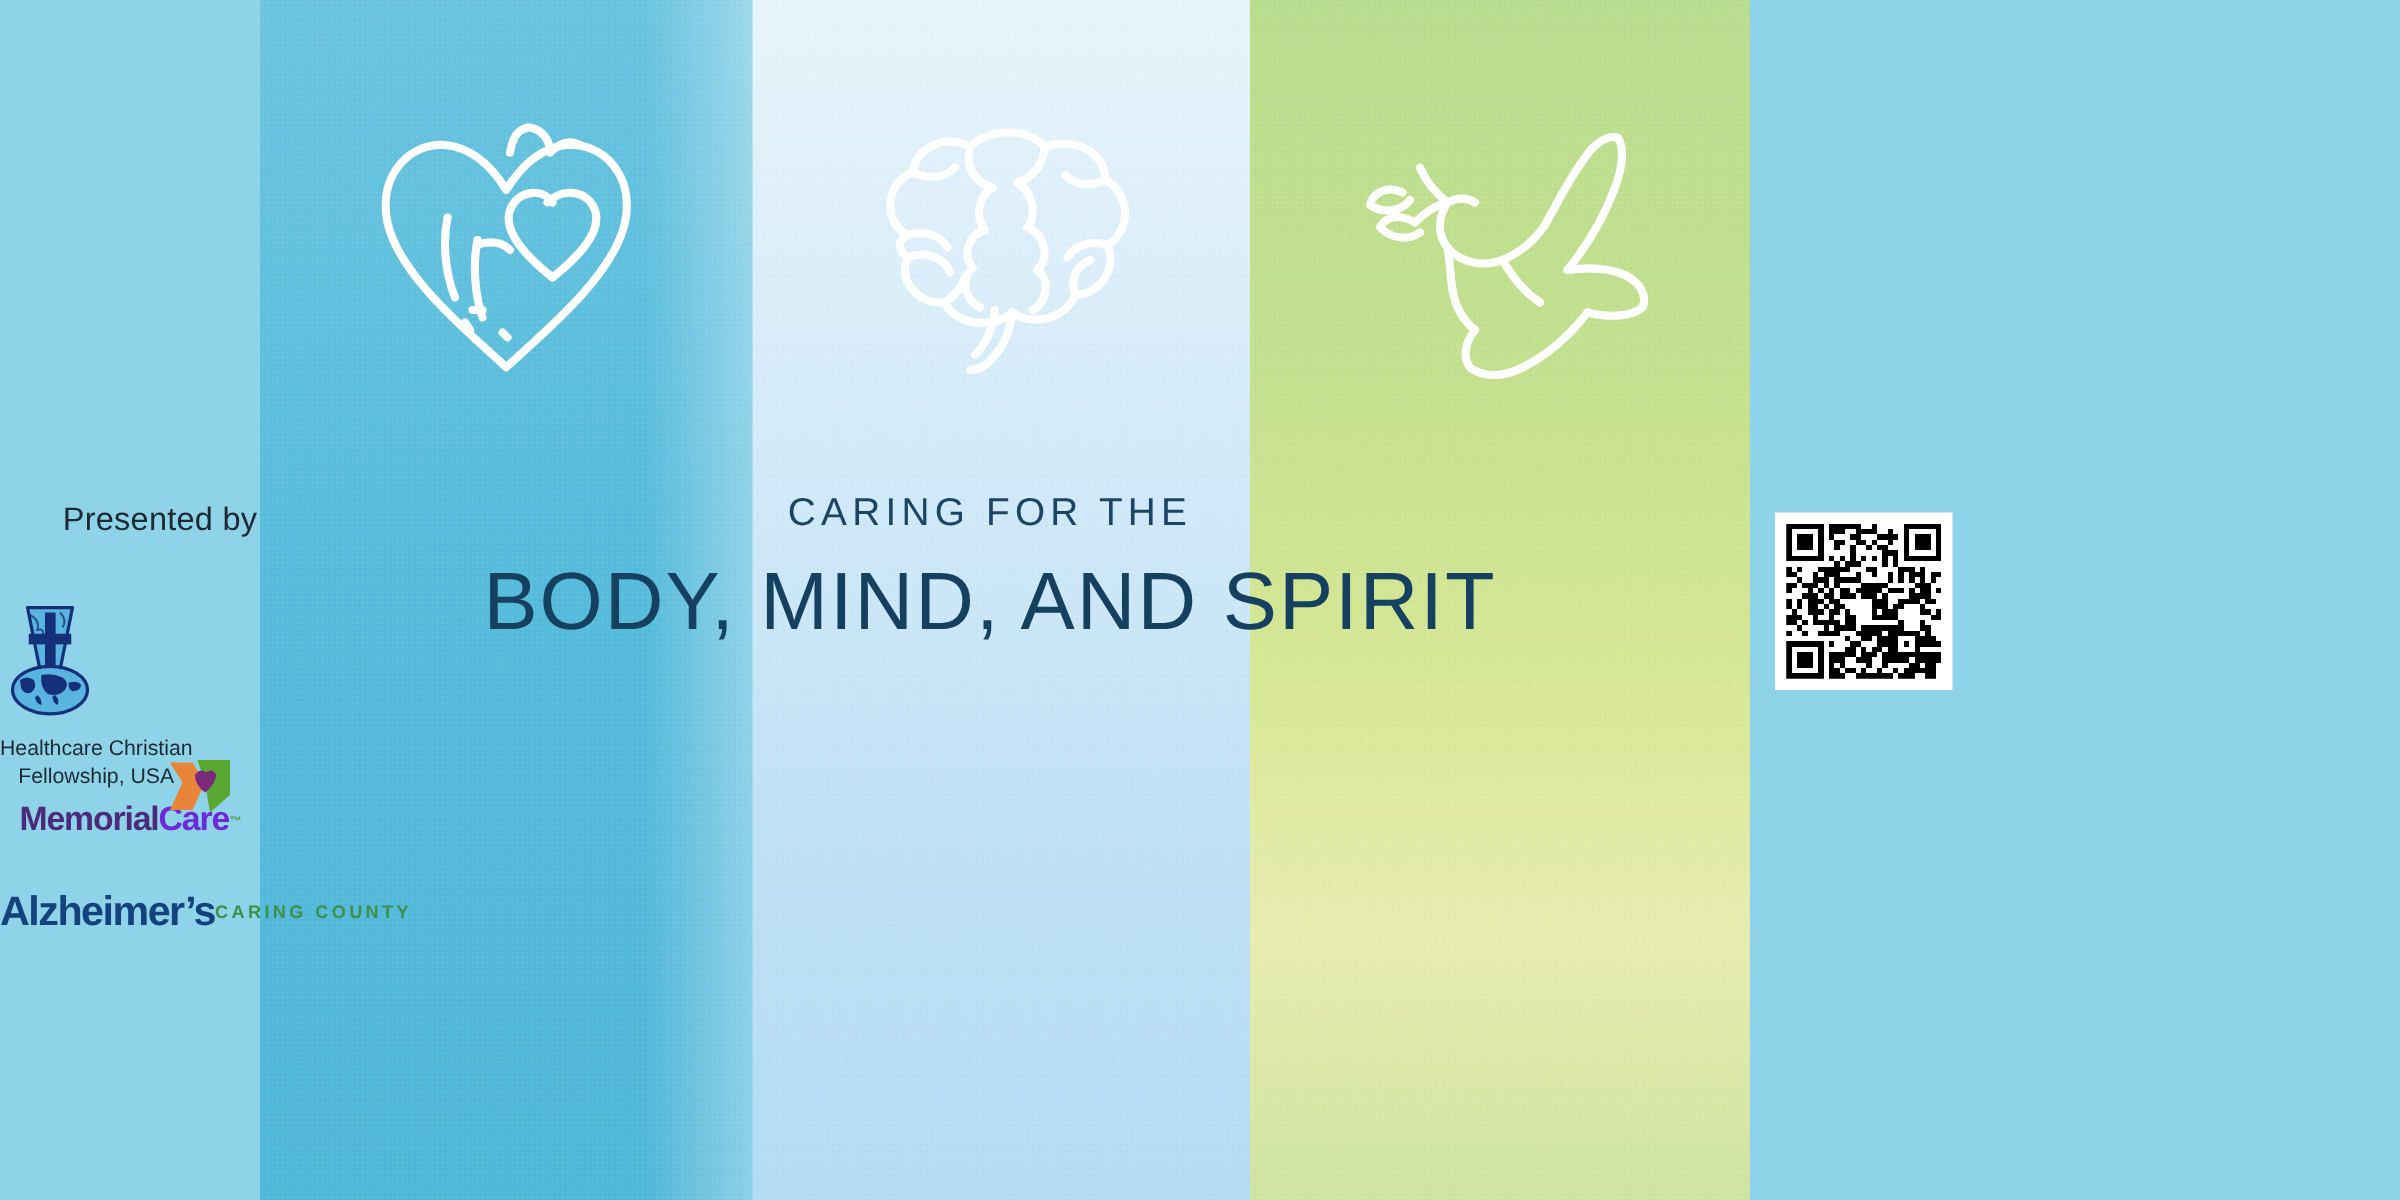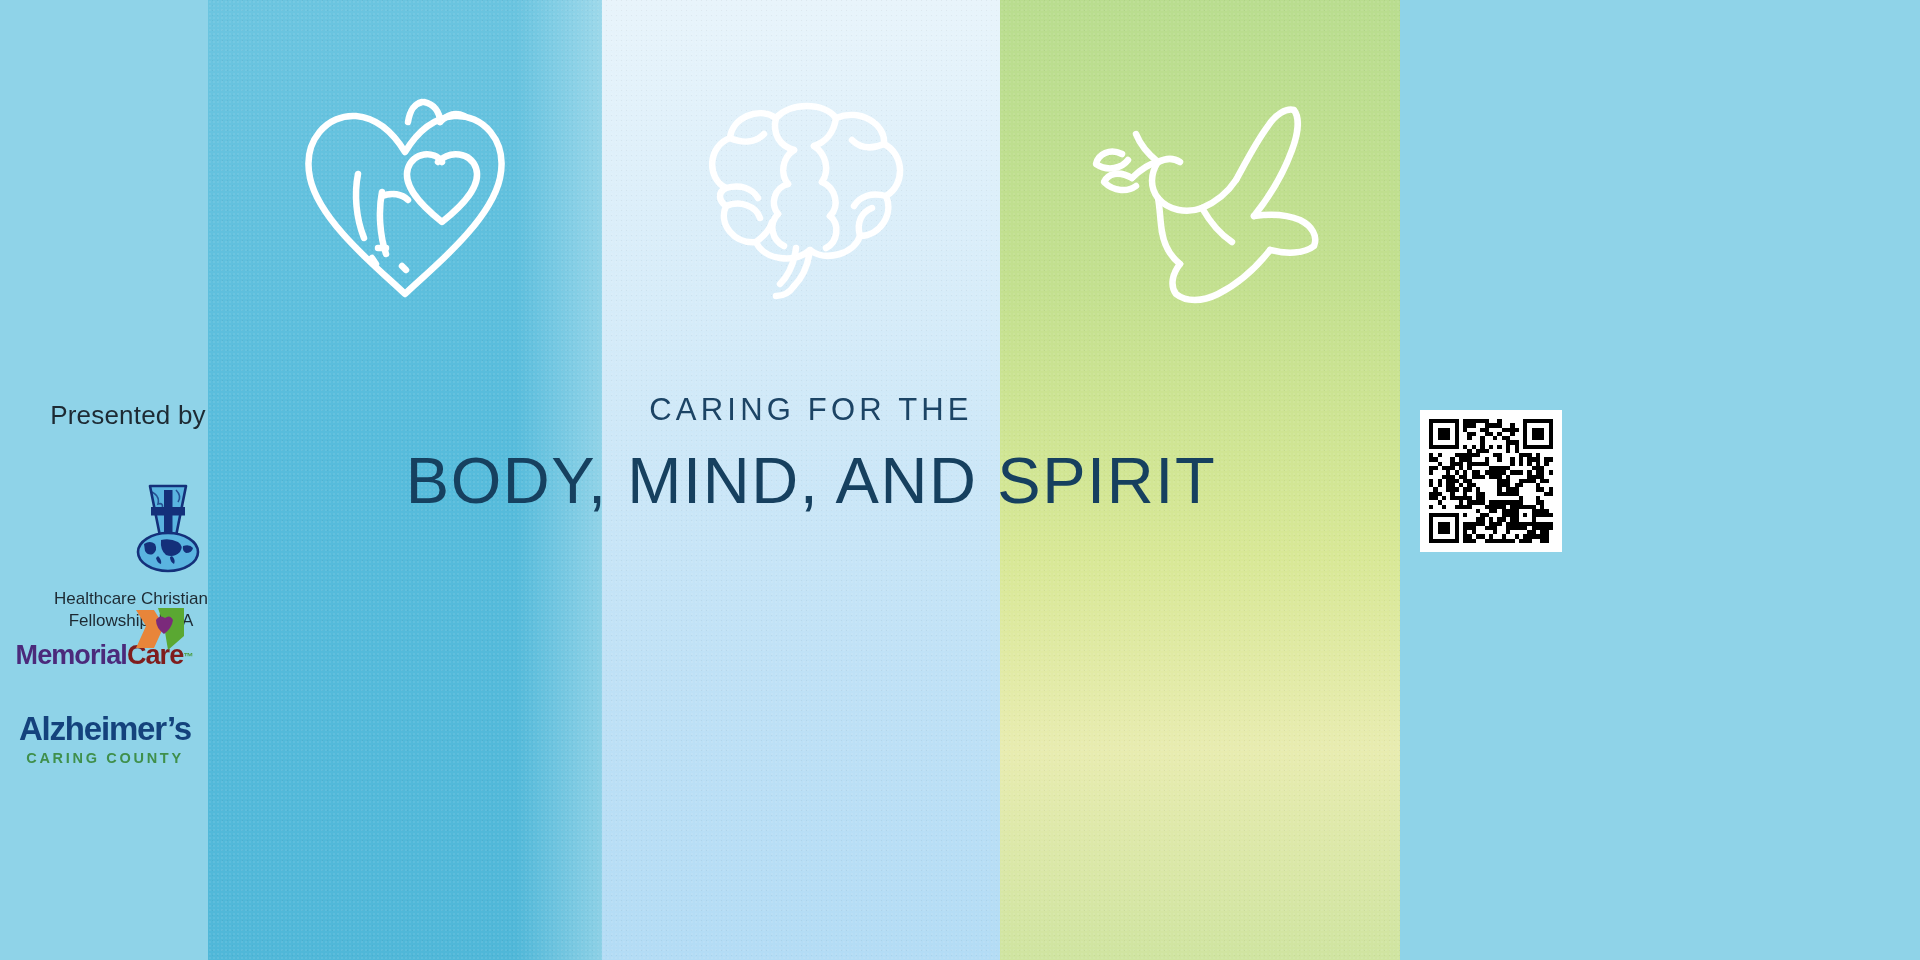--- a/index.html
+++ b/index.html
@@ -39,21 +39,21 @@
     color: #1d2a33;
     letter-spacing: 0.2px;
     font-family: "Liberation Sans", sans-serif;
   }
 
   
   #hcf-logo-wrap {
     position: absolute;
     top: 480px;
     left: 0; width: 208px;
-    display: flex; flex-direction: column; align-items: flex-end;
+    display: flex; flex-direction: column; align-items: flex-start;
   }
   #hcf-mark { width: 80px; height: 100px; display:block; }
   #hcf-name {
     margin-top: 8px;
     text-align: center;
     font-size: 17px;
     line-height: 1.28;
     color: #1d2a33;
   }
 
@@ -65,29 +65,29 @@
     display: flex; flex-direction: column; align-items: center;
   }
   #mc-row { display: flex; align-items: flex-end; position: relative; }
   #mc-chevron { position: absolute; left: 118px; top: -34px; width: 56px; height: 46px; }
   #mc-text {
     font-size: 27px; font-weight: bold; letter-spacing: -0.9px;
     font-family: "Liberation Sans", sans-serif;
     white-space: nowrap;
   }
   .mc-memorial { color: #4b2a7b; }
-  .mc-care { color: #7f1d1d; }
+  .mc-care { color: #6d28d9; }
   .mc-tm { font-size: 10px; color: #4a9c3f; vertical-align: 4px; }
 
   
   #alz-wrap {
     position: absolute;
     top: 710px;
     left: 0; width: 210px;
-    display: flex; flex-direction: column; align-items: center;
+    display: flex; flex-direction: row; align-items: center;
   }
   #alz-main {
     font-size: 33px; font-weight: bold; letter-spacing: -1.2px;
     color: #14427c;
     font-family: "Liberation Sans", sans-serif;
     white-space: nowrap;
   }
   #alz-sub {
     font-size: 14.5px; font-weight: bold; letter-spacing: 2.7px;
     color: #3f8f4b; margin-top: 2px;
@@ -154,21 +154,21 @@
     left: 20px; top: 410px;
     width: 142px; height: 142px;
     background: #ffffff;
     padding: 9px;
   }
   #qr-card svg { display: block; width: 124px; height: 124px; }
 
   
   #title-block {
     position: absolute;
-    left: 215px; top: 0;
+    left: 196px; top: 0;
     width: 1192px; height: 722px;
     z-index: 4;
     pointer-events: none;
   }
   #eyebrow {
     position: absolute;
     top: 392px; left: 0; width: 1192px;
     text-align: center;
     font-size: 31px;
     letter-spacing: 4.2px;

